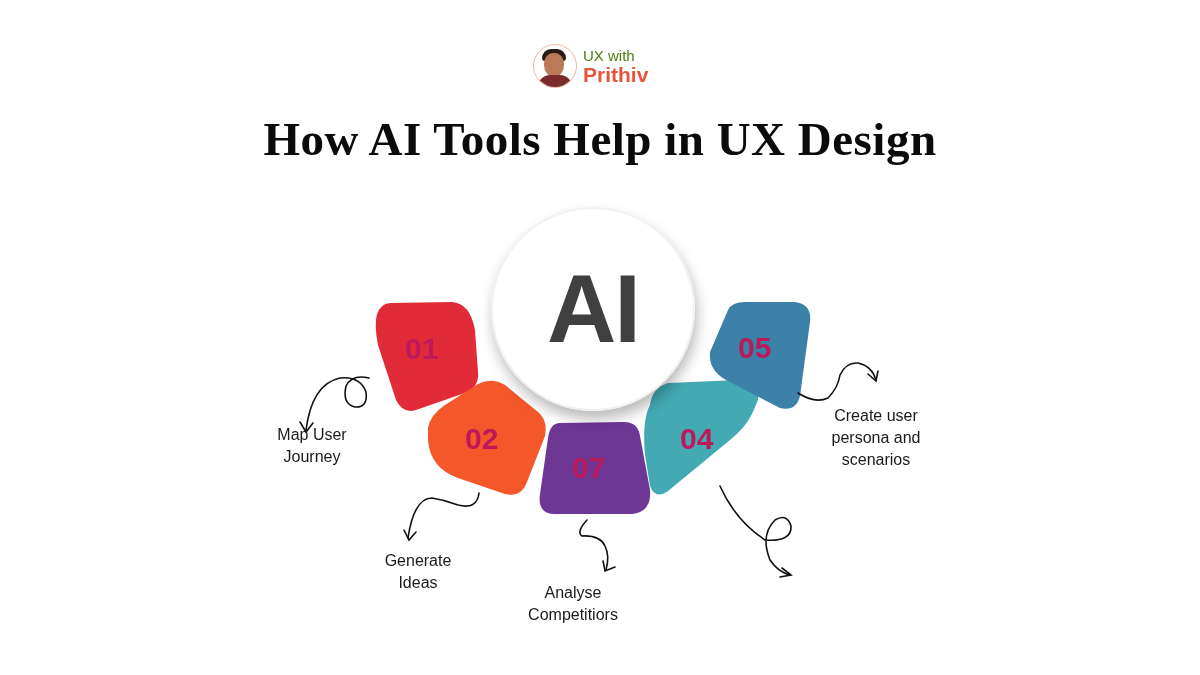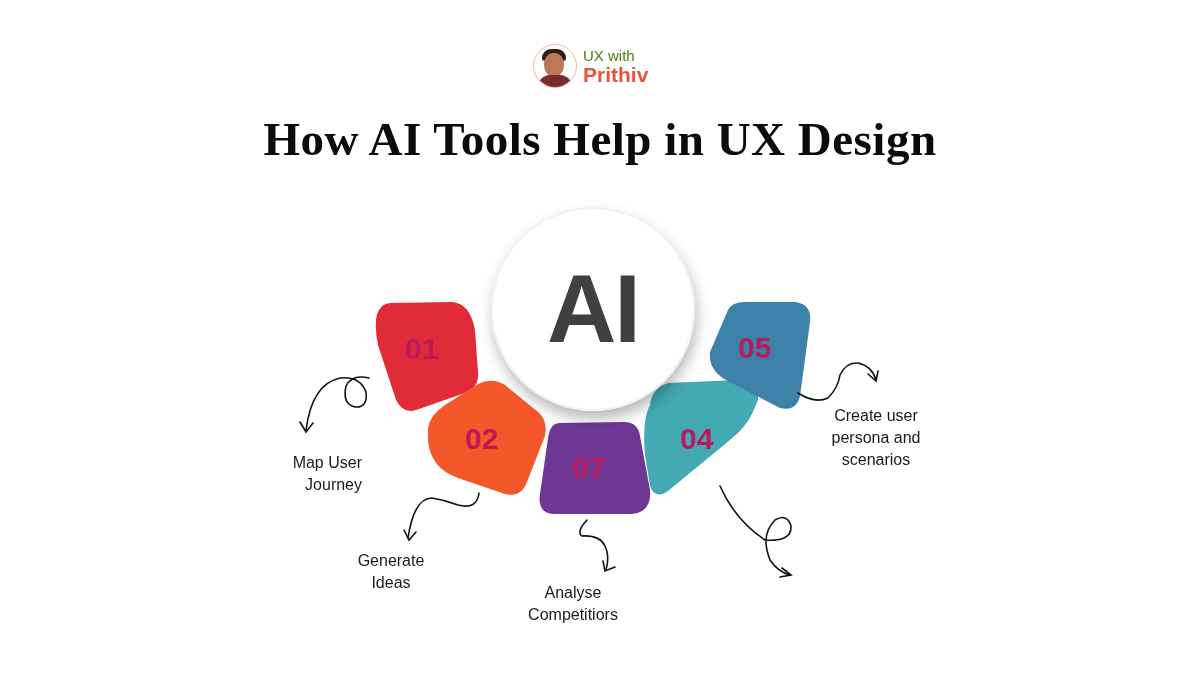--- a/index.html
+++ b/index.html
@@ -72,25 +72,25 @@
 <div class="ai-circle">
   <span class="ai-text">AI</span>
 </div>
 
 <div class="num" style="left:405px; top:332px;">01</div>
 <div class="num" style="left:465px; top:422px;">02</div>
 <div class="num" style="left:572px; top:451px;">07</div>
 <div class="num" style="left:680px; top:422px;">04</div>
 <div class="num" style="left:738px; top:331px;">05</div>
 
-<div class="label" style="left:262px; top:452px; width:100px;text-align:right;">
+<div class="label" style="left:262px; top:424px; width:100px;">
   <div>Map User</div>
   <div>Journey</div>
 </div>
-<div class="label" style="left:341px; top:550px; width:100px;">
+<div class="label" style="left:368px; top:550px; width:100px;">
   <div>Generate</div>
   <div>Ideas</div>
 </div>
 <div class="label" style="left:508px; top:582px; width:130px;">
   <div>Analyse</div>
   <div>Competitiors</div>
 </div>
 <div class="label" style="left:715px; top:588px; width:170px;">
 </div>
 <div class="label" style="left:816px; top:405px; width:120px;">

